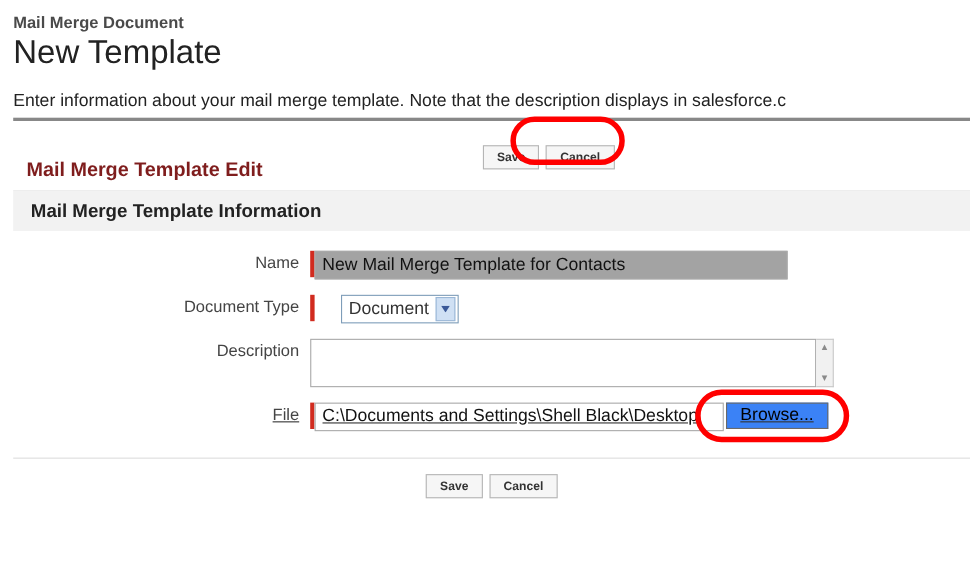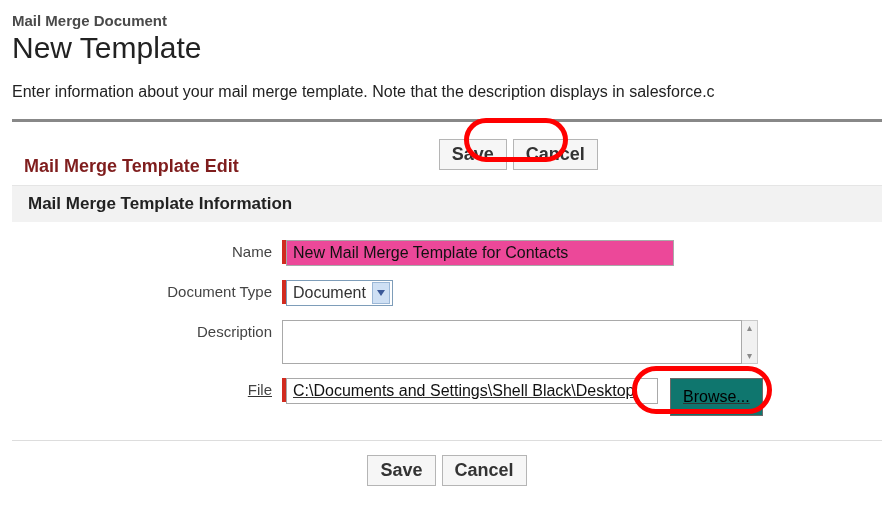--- a/index.html
+++ b/index.html
@@ -20,21 +20,21 @@
   }
   .page-title {
     font-size: 30px;
     color: #222;
     font-weight: normal;
     margin: 0 0 18px 0;
   }
   .intro {
     font-size: 16px;
     color: #222;
-    margin-bottom: 18px;
+    margin-bottom: 6px;
     white-space: nowrap;
     overflow: hidden;
   }
   .form-card {
     border-top: 3px solid #888;
     background: #fff;
   }
   .section-header {
     background: #fff;
     padding: 10px 12px 8px 12px;
@@ -51,21 +51,21 @@
   }
   .section-header .btnbar {
     margin-left: 200px;
     display: flex;
     gap: 6px;
   }
   .btn {
     background: #f6f6f6;
     border: 1px solid #b5b5b5;
     padding: 4px 12px;
-    font-size: 18px;
+    font-size: 11px;
     color: #333;
     font-weight: bold;
     cursor: pointer;
     font-family: inherit;
   }
   .subsection-header {
     background: #f2f2f2;
     padding: 8px 16px;
     font-size: 17px;
     font-weight: bold;
@@ -101,34 +101,35 @@
   }
   input[type=text].text-input {
     border: 1px solid #a9a9a9;
     height: 26px;
     padding: 2px 6px;
     font-size: 16px;
     font-family: inherit;
     color: #111;
   }
   .name-input {
-    width: 388px;
-    background: #ec4899;
+    width: 430px;
+    background: #a3a3a3;
   }
   .doc-select {
     border: 1px solid #7e9db9;
     height: 26px;
     background: #fff;
     font-size: 16px;
     font-family: inherit;
     display: inline-flex;
     align-items: center;
     padding: 0 2px 0 6px;
     cursor: pointer;
     user-select: none;
+    margin-left: 24px;
   }
   .doc-select .caret-box {
     width: 18px;
     height: 22px;
     margin-left: 6px;
     background: #cfe0f4;
     border: 1px solid #9bb7d6;
     display: flex;
     align-items: center;
     justify-content: center;
@@ -160,27 +161,27 @@
     color:#8a8a8a;
     font-size:10px;
     line-height:1;
   }
   .file-input {
     width: 372px;
     background:#fff;
   }
   .browse-btn {
     border: 1px solid #6a6a6a;
-    background: #0f766e;
+    background: #3b82f6;
     padding: 2px 12px;
     font-size: 16px;
     font-family: inherit;
     cursor: pointer;
-    margin-left: 12px;
-    height: 38px;
+    margin-left: 2px;
+    height: 24px;
   }
   .bottom-bar {
     border-top: 1px solid #ddd;
     padding: 14px 0;
     display:flex;
     justify-content:center;
     gap: 6px;
   }
   .highlight-ring {
     position: absolute;

